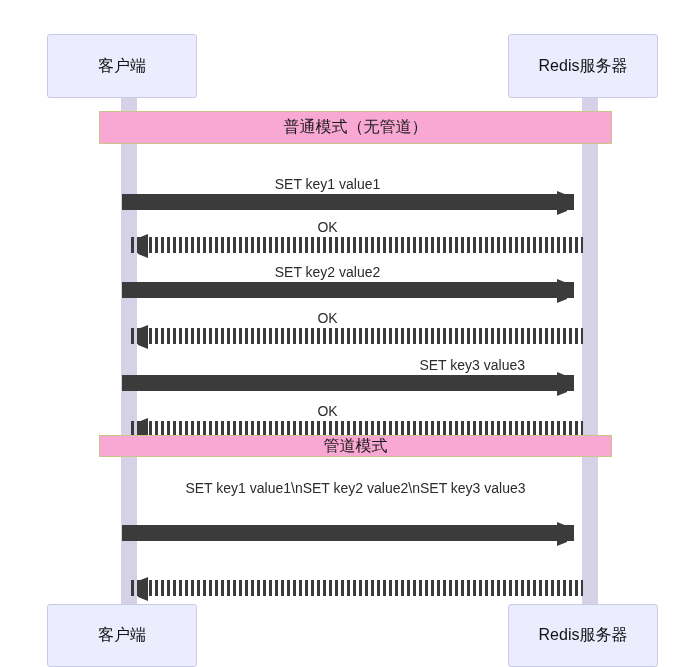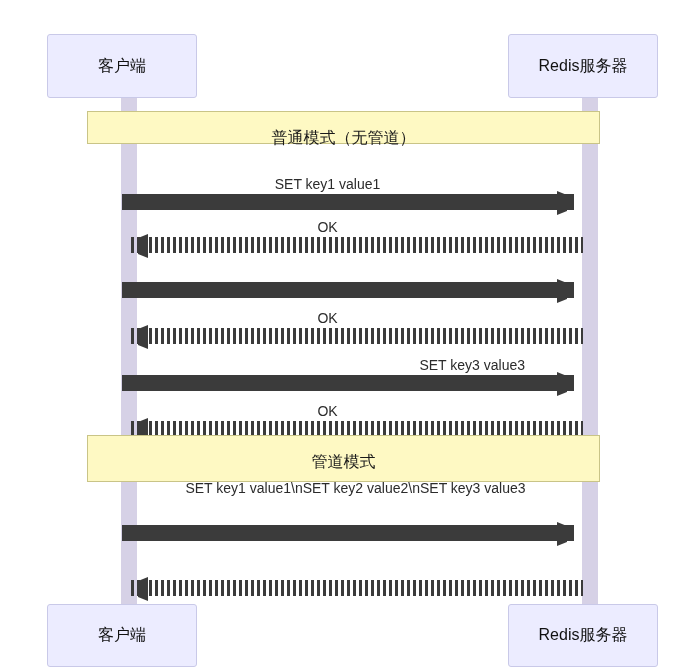--- a/index.html
+++ b/index.html
@@ -26,25 +26,26 @@
     border: 1px solid #c9c9e8;
     border-radius: 3px;
     display: flex;
     align-items: center;
     justify-content: center;
     font-size: 16px;
     color: #111111;
   }
   .section-banner {
     position: absolute;
-    left: 71px;
+    left: 83px;
     width: 513px;
-    background: #fef9c3;
+    background: #f9a8d4;
     border: 1px solid #c9c487;
     display: flex;
+    align-items: center;
     justify-content: center;
     font-size: 16px;
     color: #1a1a1a;
   }
   .msg-label {
     position: absolute;
     left: 106px;
     width: 411px;
     text-align: center;
     font-size: 14px;
@@ -115,20 +116,21 @@
     <div class="line-solid"></div>
     <div class="arrowhead right"></div>
   </div>
 
   <div class="msg-label" style="top:193px;">OK</div>
   <div class="msg-arrow" style="top:221px;">
     <div class="line-dashed"></div>
     <div class="arrowhead left"></div>
   </div>
 
+  <div class="msg-label" style="top:238px;">SET key2 value2</div>
   <div class="msg-arrow" style="top:266px;">
     <div class="line-solid"></div>
     <div class="arrowhead right"></div>
   </div>
 
   <div class="msg-label" style="top:284px;">OK</div>
   <div class="msg-arrow" style="top:312px;">
     <div class="line-dashed"></div>
     <div class="arrowhead left"></div>
   </div>
@@ -138,21 +140,21 @@
     <div class="line-solid"></div>
     <div class="arrowhead right"></div>
   </div>
 
   <div class="msg-label" style="top:377px;">OK</div>
   <div class="msg-arrow" style="top:405px;">
     <div class="line-dashed"></div>
     <div class="arrowhead left"></div>
   </div>
 
-  <div class="section-banner" style="top:419px; height:47px;">
+  <div class="section-banner" style="top:419px; height:22px;">
     <span>管道模式</span>
   </div>
 
   <div class="msg-label" style="top:454px;margin-left:28px;">SET key1 value1\nSET key2 value2\nSET key3 value3</div>
   <div class="msg-arrow" style="top:509px;">
     <div class="line-solid"></div>
     <div class="arrowhead right"></div>
   </div>
 
   <div class="msg-arrow" style="top:564px;">

